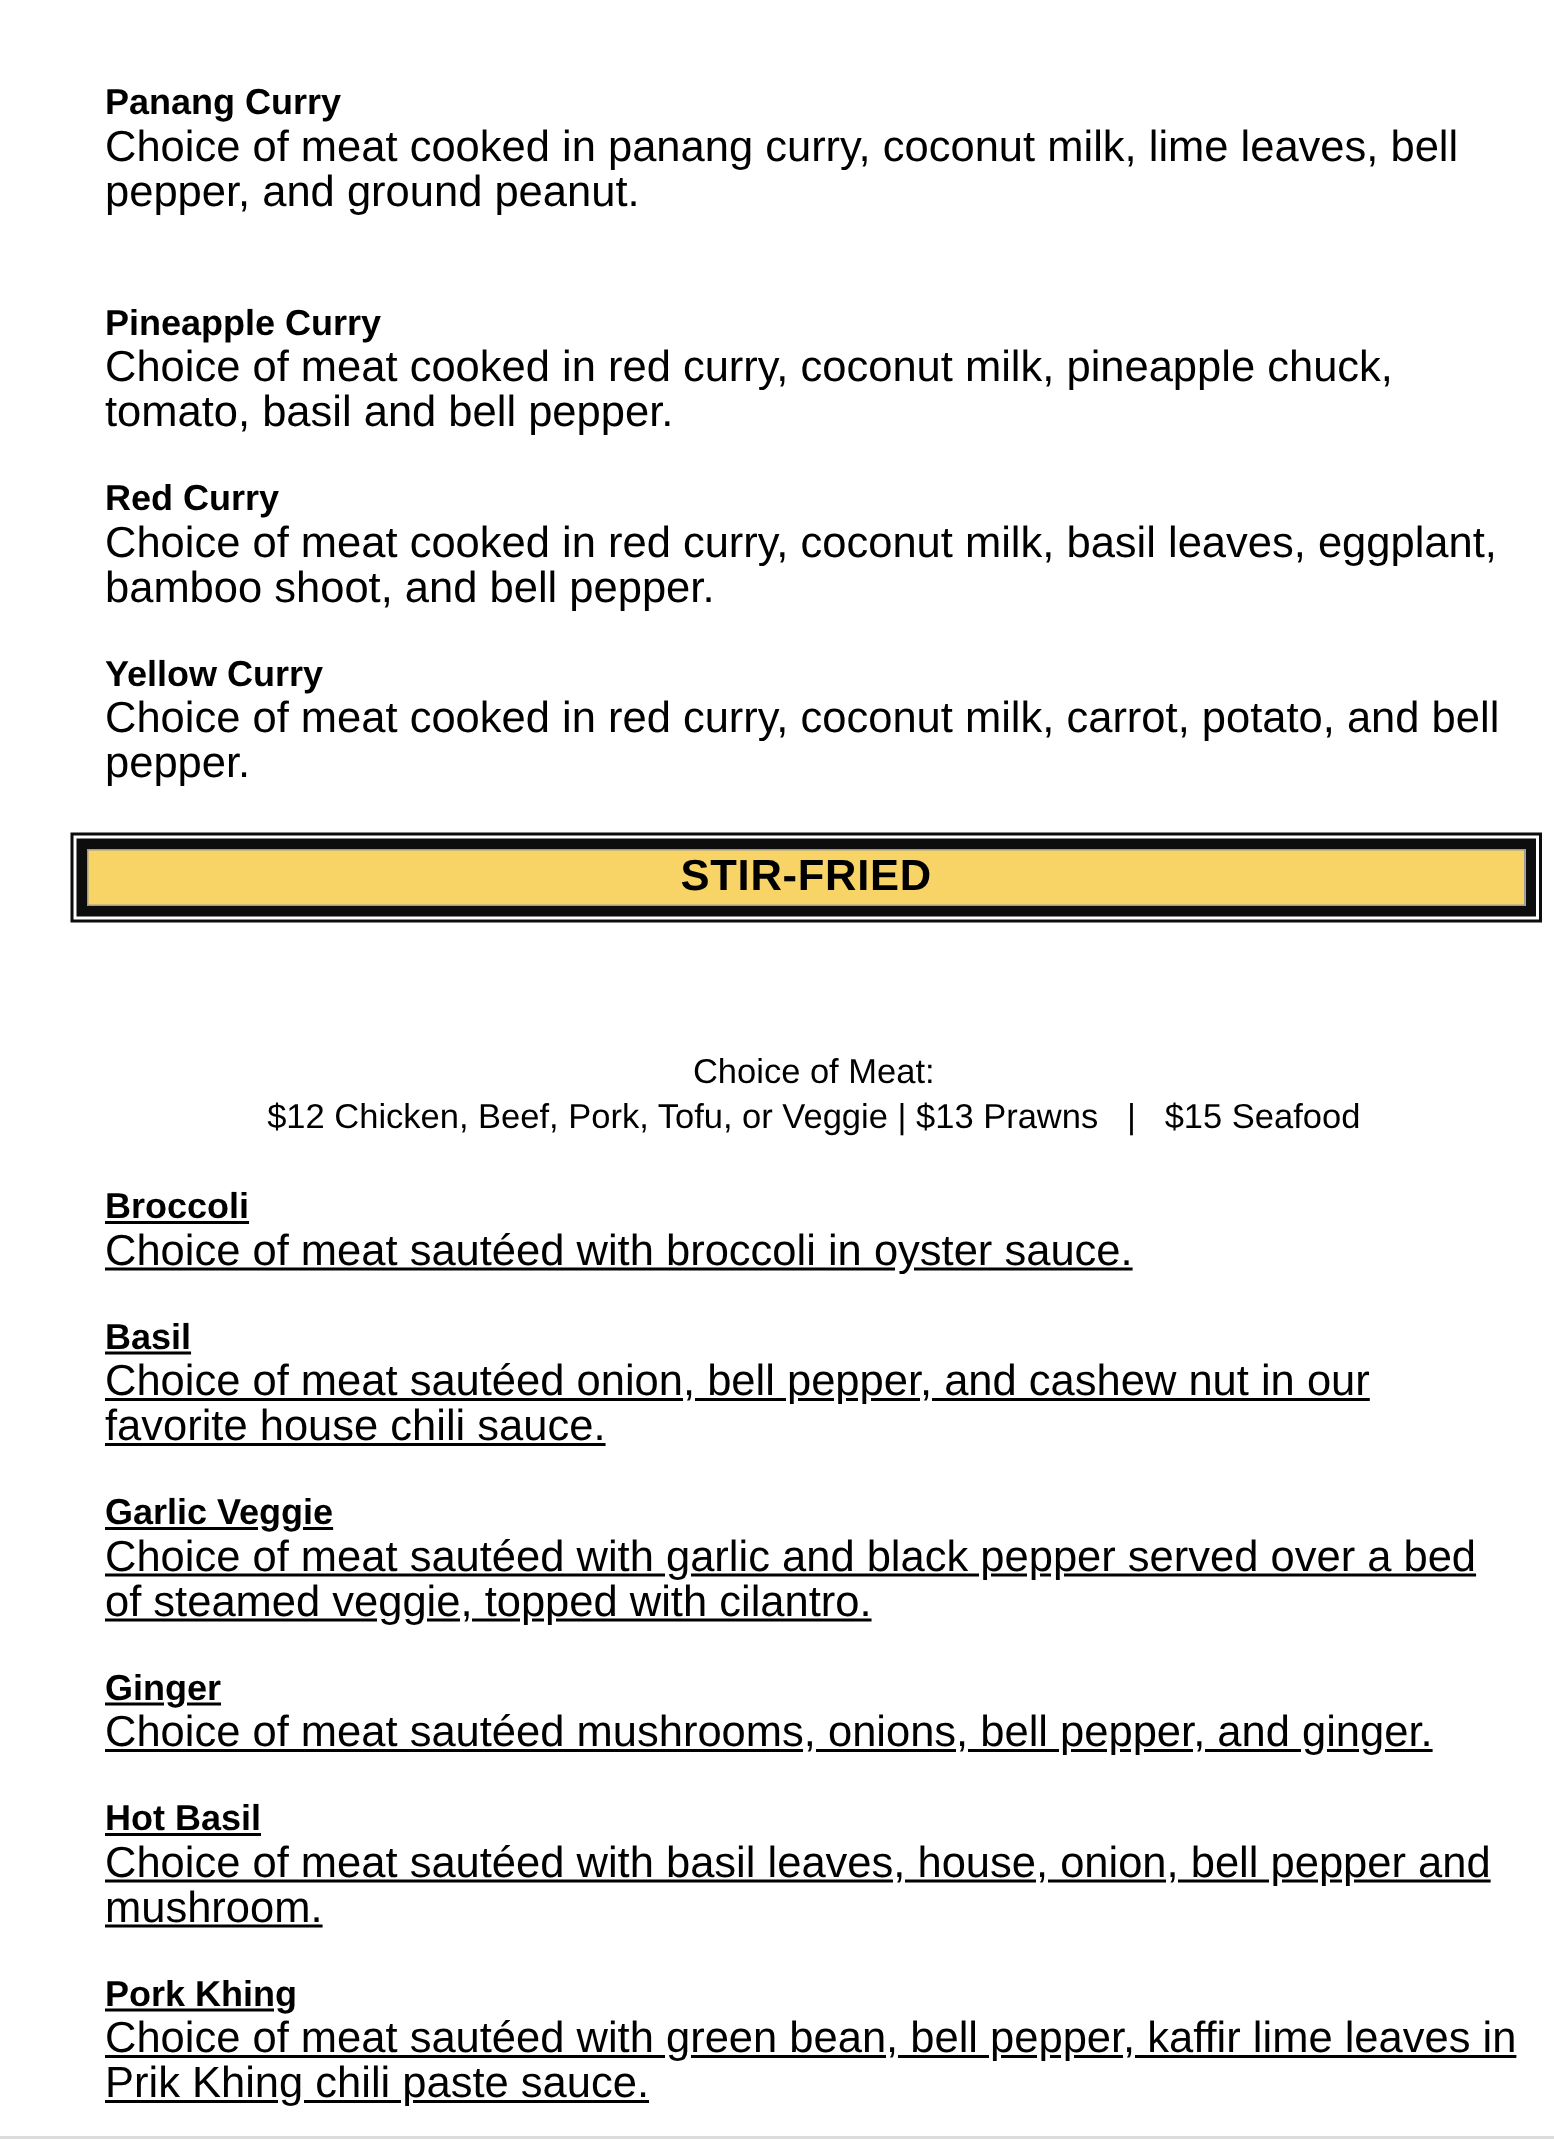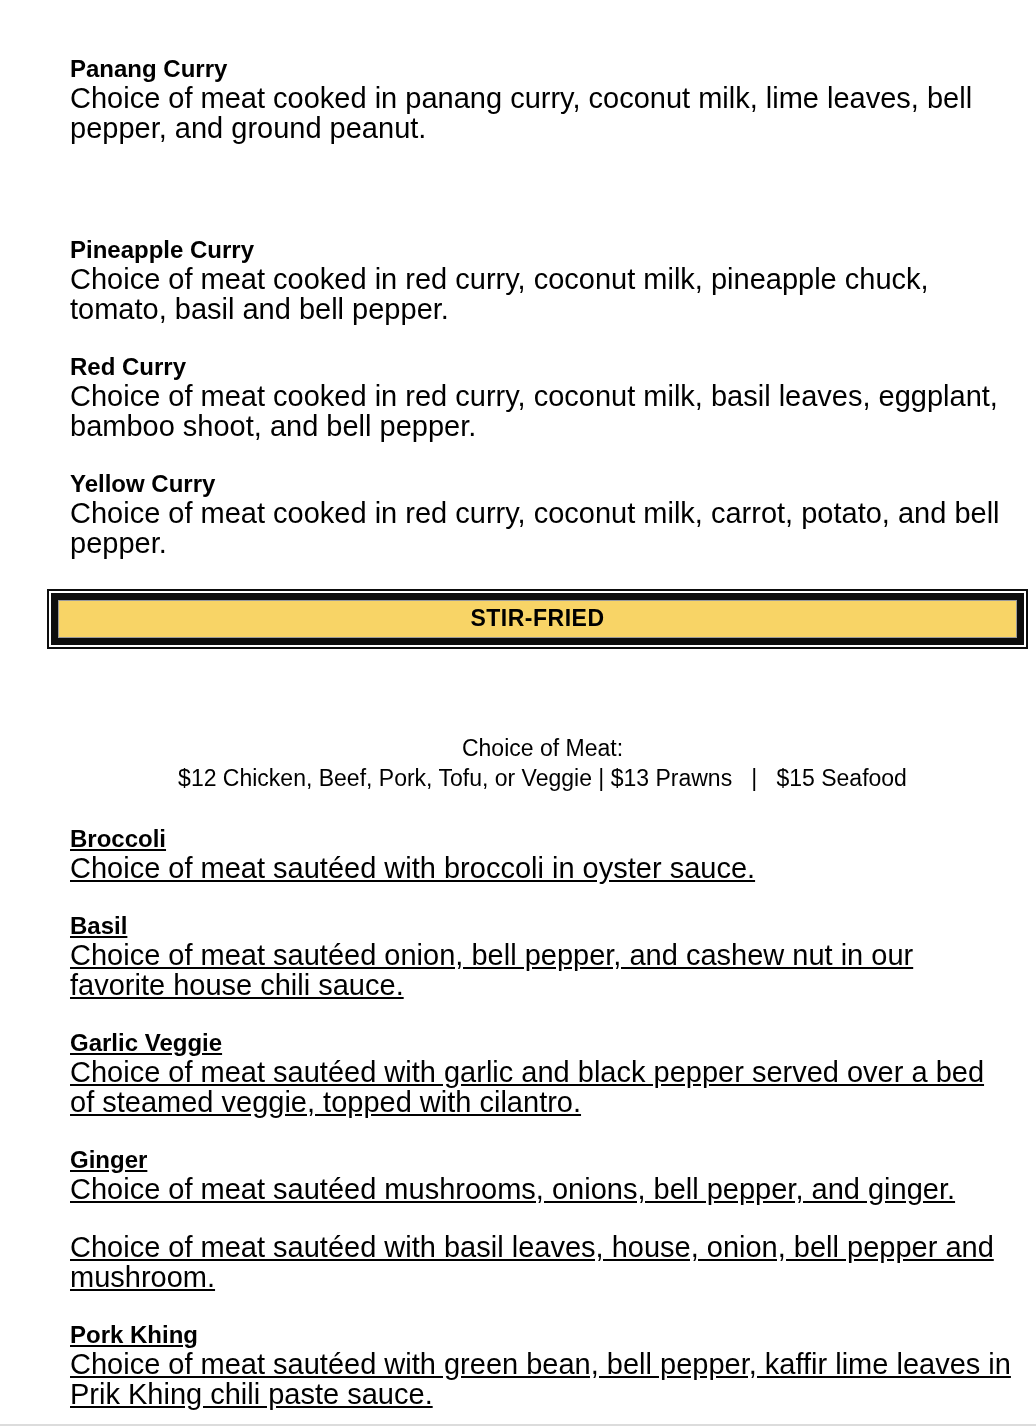--- a/index.html
+++ b/index.html
@@ -10,21 +10,21 @@
     background: #ffffff;
     font-family: "Liberation Sans", sans-serif;
     color: #000000;
     overflow: hidden;
     margin: 0 auto;
   }
   .content {
     padding: 54px 21px 0 70px; 
   }
   .menu-item { margin-bottom: 28px; }
-  .menu-item.extra-gap { margin-bottom: 92px; }
+  .menu-item.extra-gap { margin-bottom: 58px; }
   .menu-item .item-name {
     font-size: 24px;
     font-weight: bold;
     line-height: 29px;
     margin: 0;
   }
   .menu-item .item-desc {
     font-size: 29px;
     font-weight: normal;
     line-height: 30px;
@@ -35,21 +35,21 @@
     margin: 31px 8px 0 47px;
     border: 2px solid #0d0d0d;
     background: #ffffff;
     padding: 2px;
   }
   .banner-inner { border: 7px solid #0d0d0d; }
   .banner-fill {
     border: 1px solid #9a9a9a;
     text-align: center;
     font-weight: bold;
-    font-size: 23px;
+    font-size: 29px;
     line-height: 29px;
     padding: 3px 0 4px 0;
     letter-spacing: 0.5px;
   }
   .choice-block {
     margin-top: 30px;
     text-align: center;
     font-weight: normal;
     font-size: 23px;
     line-height: 30px;
@@ -117,20 +117,21 @@
         <p class="item-name">Garlic Veggie</p>
         <p class="item-desc">Choice of meat sautéed with garlic and black pepper served over a bed of steamed veggie, topped with cilantro.</p>
       </div>
 
       <div class="menu-item">
         <p class="item-name">Ginger</p>
         <p class="item-desc">Choice of meat sautéed mushrooms, onions, bell pepper, and ginger.</p>
       </div>
 
       <div class="menu-item">
+        <p class="item-name">Hot Basil</p>
         <p class="item-desc">Choice of meat sautéed with basil leaves, house, onion, bell pepper and mushroom.</p>
       </div>
 
       <div class="menu-item">
         <p class="item-name">Pork Khing</p>
         <p class="item-desc">Choice of meat sautéed with green bean, bell pepper, kaffir lime leaves in Prik Khing chili paste sauce.</p>
       </div>
     </div>
   </div>
 

